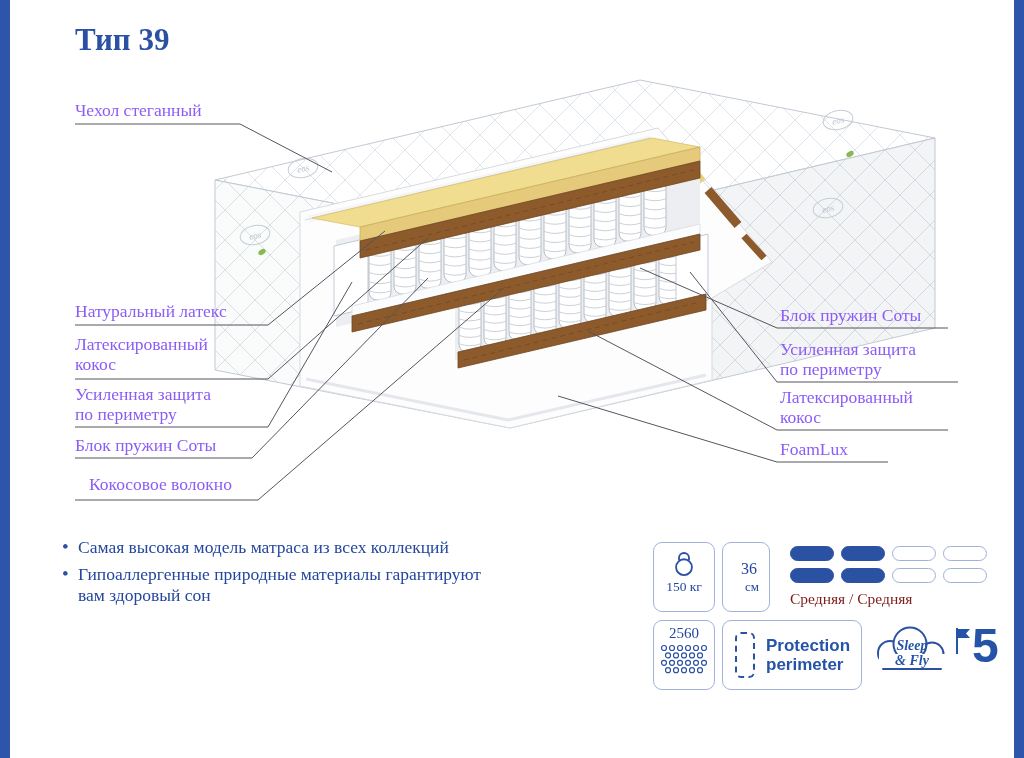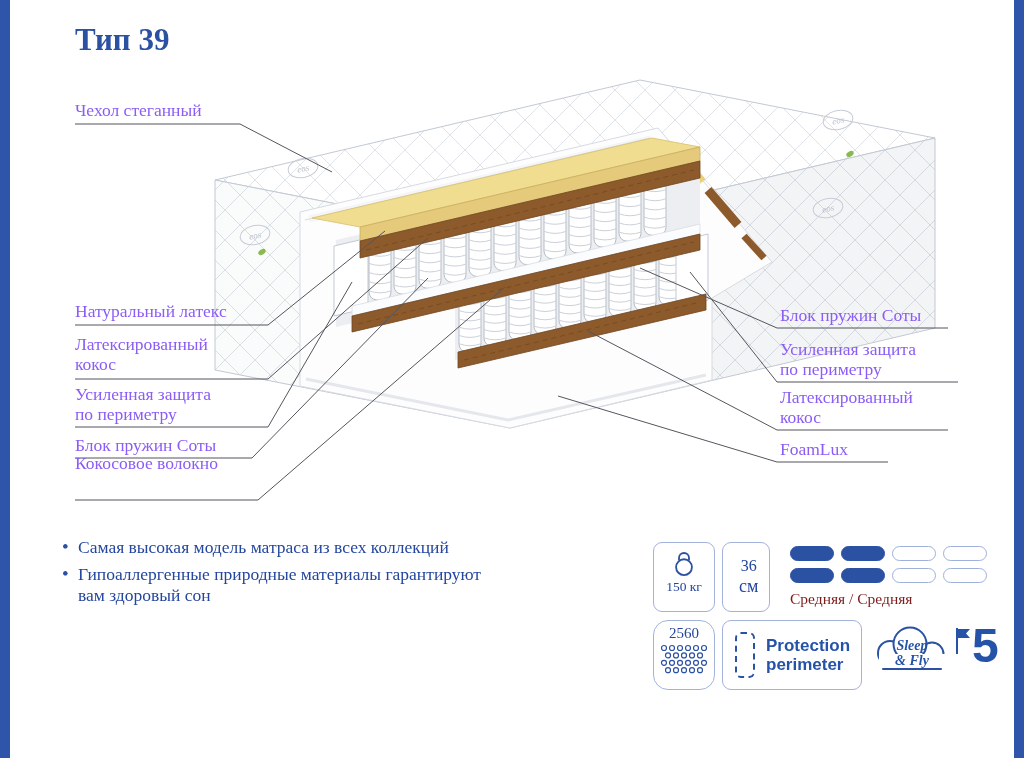--- a/index.html
+++ b/index.html
@@ -8,39 +8,39 @@
   .edge-bar{position:absolute;top:0;bottom:0;width:10px;background:#2e55aa;}
   .edge-left{left:0;} .edge-right{right:0;}
   .title{position:absolute;left:75px;top:22px;margin:0;font-size:31px;font-weight:bold;color:#2b51a3;}
   .illustration{position:absolute;left:0;top:0;width:1024px;height:758px;}
 
   
   .layer-label{position:absolute;font-size:17.5px;line-height:20px;color:#8b5cf6;white-space:pre-line;}
   .ll{left:75px;width:215px;text-align:left;}
   .lr{left:780px;width:210px;text-align:left;}
   .lab-cover{top:100px;} .lab-latex{top:301px;} .lab-latexcoco-l{top:334px;}
-  .lab-perim-l{top:384px;} .lab-spring-l{top:435px;} .lab-cocofiber{top:453px;}
+  .lab-perim-l{top:384px;} .lab-spring-l{top:435px;} .lab-cocofiber{top:474px;margin-left:14px;}
   .lab-spring-r{top:305px;} .lab-perim-r{top:339px;} .lab-latexcoco-r{top:387px;} .lab-foamlux{top:439px;}
 
   
   .features{position:absolute;left:62px;top:537px;width:585px;}
   .feature{position:relative;padding-left:16px;margin-bottom:5px;color:#24469e;
            font-size:17.5px;line-height:21.5px;white-space:pre-line;}
   .feature::before{content:"\2022";position:absolute;left:0;top:-1px;color:#2b51a3;font-size:19px;}
 
   
   .spec-box{position:absolute;border:1.5px solid #a3b2d9;border-radius:9px;background:#fff;
             box-sizing:border-box;color:#24469e;text-align:center;}
   .box-weight{left:653px;top:542px;width:62px;height:70px;padding-top:5px;}
   .box-weight .wlabel{font-size:13.5px;margin-top:1px;}
   .box-height{left:722px;top:542px;width:48px;height:70px;display:flex;align-items:center;
               justify-content:space-around;padding:16px;}
   .hcol{display:flex;flex-direction:column;align-items:center;gap:1px;}
-  .hv{font-size:16px;} .hu{font-size:18px;}
-  .box-springs{left:653px;top:620px;width:62px;height:70px;padding-top:4px;border-radius:15px;}
+  .hv{font-size:16px;} .hu{font-size:13px;margin-left:6px;}
+  .box-springs{left:653px;top:620px;width:62px;height:70px;padding-top:4px;}
   .box-springs .scount{font-size:15px;margin-bottom:1px;}
   .box-protection{left:722px;top:620px;width:140px;height:70px;display:flex;align-items:center;
                   gap:11px;padding:0 12px;text-align:left;}
   .dash-icon{width:16px;height:42px;border:2px dashed #2b51a3;border-radius:6px;flex:none;}
   .prot-text{font-family:"Liberation Sans",sans-serif;font-weight:bold;font-size:17px;
              line-height:19px;color:#2553a8;}
 
   
   .firmness{position:absolute;left:790px;top:546px;}
   .pill-row{display:flex;gap:7px;margin-bottom:7px;}

